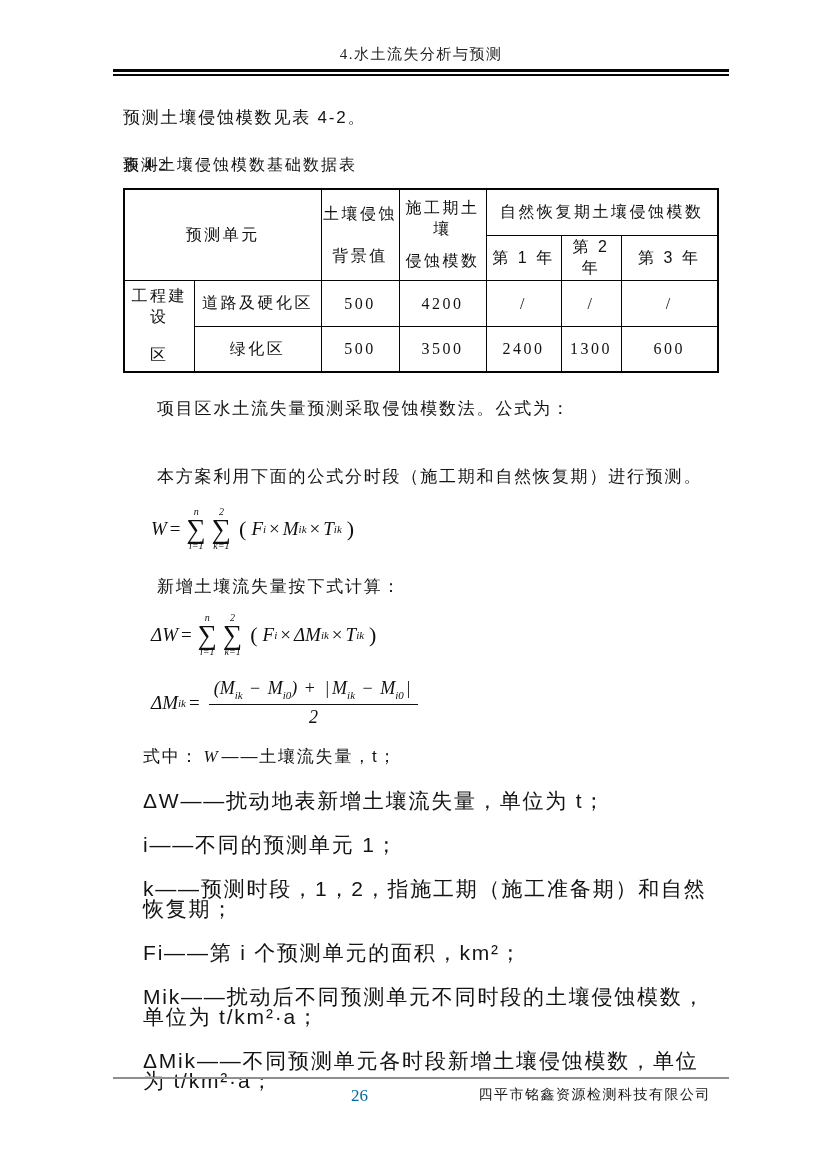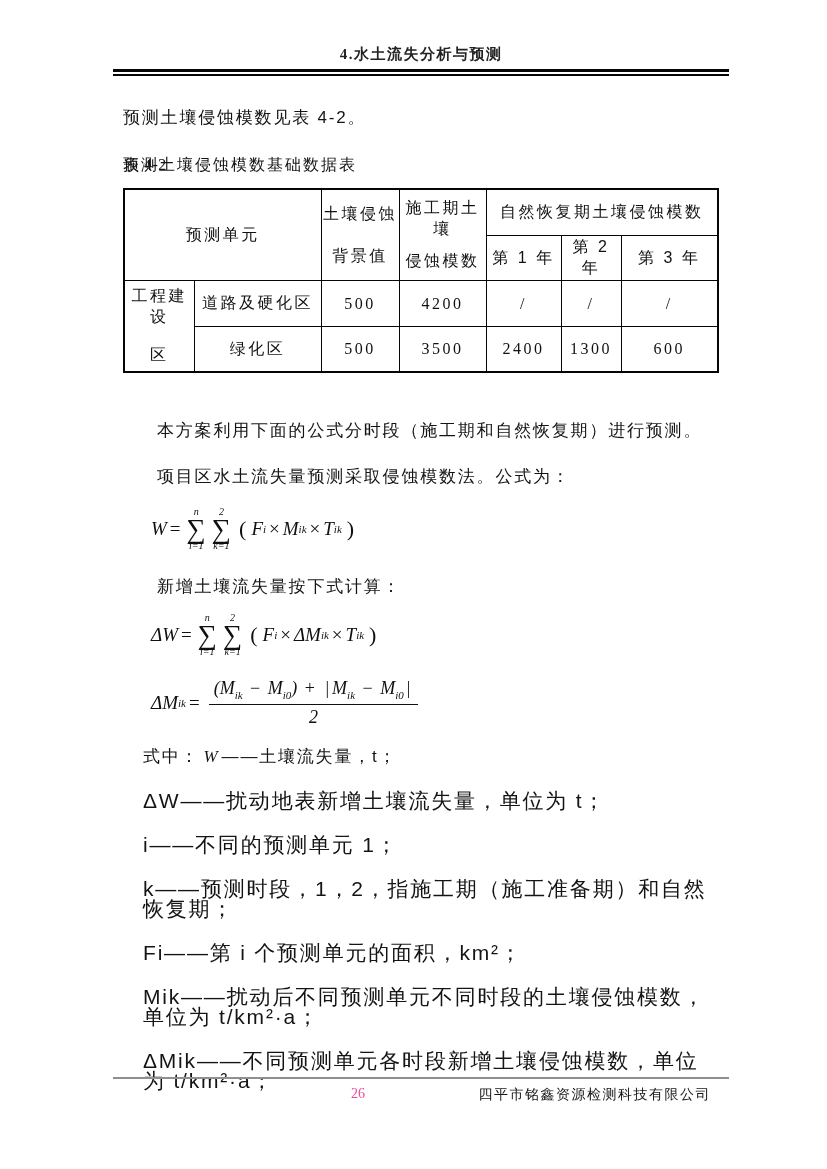--- a/index.html
+++ b/index.html
@@ -4,21 +4,21 @@
 <style>
   html, body { margin:0; padding:0; background:#ffffff; }
   body {
     width:827px; height:1169px; position:relative; overflow:hidden;
     font-family:"Liberation Sans", sans-serif; color:#141414;
   }
   
   .hdr { position:absolute; left:113px; width:616px; top:45px; }
   .hdr-title {
     text-align:center; font-family:"Liberation Serif", serif;
-    font-size:15px; letter-spacing:1.5px; color:#222;font-weight:bold;
+    font-size:15px; letter-spacing:1.5px; color:#222;
   }
   .hdr-rule { margin-top:5px; height:2px; border-top:3px solid #050505; border-bottom:2px solid #050505; }
   
   .content { position:absolute; left:123px; width:594px; top:108px; }
   .para { font-size:17px; line-height:20px; letter-spacing:1.8px; margin:0; }
   .indent { margin-left:34px; }
   
   .cap { position:relative; margin-top:27px; height:20px; font-size:16px; letter-spacing:1px; }
   .cap-label { position:absolute; left:0; top:0; font-family:"Liberation Serif", serif; letter-spacing:0.5px; }
   .cap-title { display:block; text-align:left; letter-spacing:2px; padding-right:55px; }
@@ -53,21 +53,21 @@
   .mt14 { margin-top:14px; } .mt10 { margin-top:10px; } .mt12 { margin-top:12px; }
   .mt48 { margin-top:48px; } .mt26 { margin-top:26px; } .mt20 { margin-top:20px; }
   
   .where { display:flex; align-items:baseline; margin:16px 0 0 20px; font-size:17px; line-height:20px; letter-spacing:1.8px; }
   .where .wvar { font-family:"Liberation Serif", serif; font-style:italic; letter-spacing:0; padding:0 4px; }
   .def { margin:24px 0 0 20px; font-size:21px; line-height:20px; letter-spacing:1.8px; }
   
   .footer { position:absolute; left:113px; width:616px; top:1077px; border-top:2px solid #8f8f8f; }
   .page-num {
     position:absolute; left:238px; top:7px;
-    font-family:"Liberation Serif", serif; font-size:14px; color:#ec4899;
+    font-family:"Liberation Serif", serif; font-size:17px; color:#0369a1;
   }
   .company { position:absolute; right:18px; top:7px; font-size:14px; letter-spacing:1.5px; color:#161616; }
 </style>
 </head>
 <body>
 
 <div class="hdr">
   <div class="hdr-title">4.水土流失分析与预测</div>
   <div class="hdr-rule"></div>
 </div>
@@ -131,22 +131,22 @@
         <td>绿化区</td>
         <td class="num">500</td>
         <td class="num">3500</td>
         <td class="num">2400</td>
         <td class="num">1300</td>
         <td class="num">600</td>
       </tr>
     </tbody>
   </table>
 
+  <p class="para indent mt26">项目区水土流失量预测采取侵蚀模数法。公式为：</p>
   <p class="para indent mt48">本方案利用下面的公式分时段（施工期和自然恢复期）进行预测。</p>
-  <p class="para indent mt26">项目区水土流失量预测采取侵蚀模数法。公式为：</p>
 
   <div class="formula mt14">
     <span>W</span>
     <span class="op">=</span>
     <span class="sum">
       <span class="b">n</span>
       <span class="s">∑</span>
       <span class="b">i=1</span>
     </span>
     <span class="sum">

